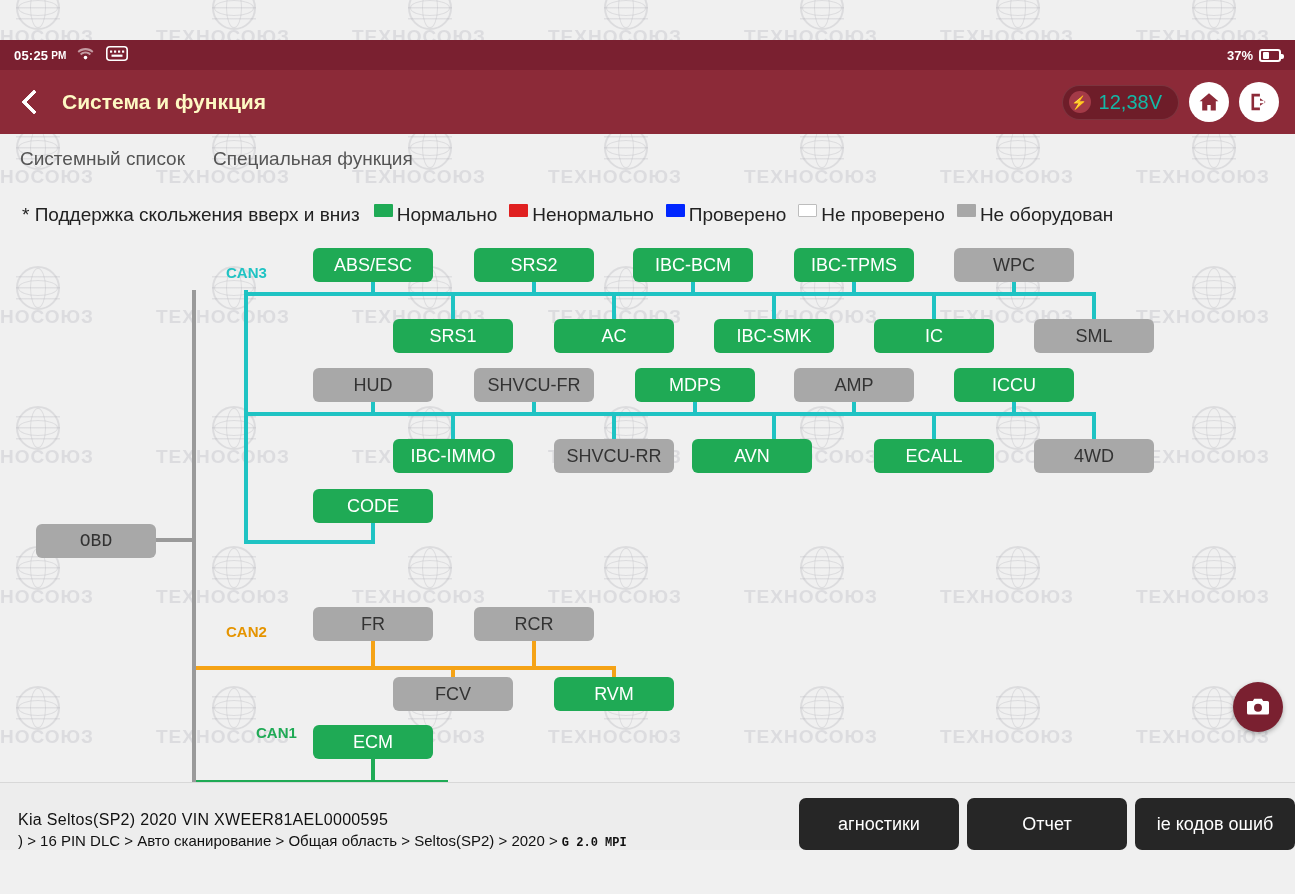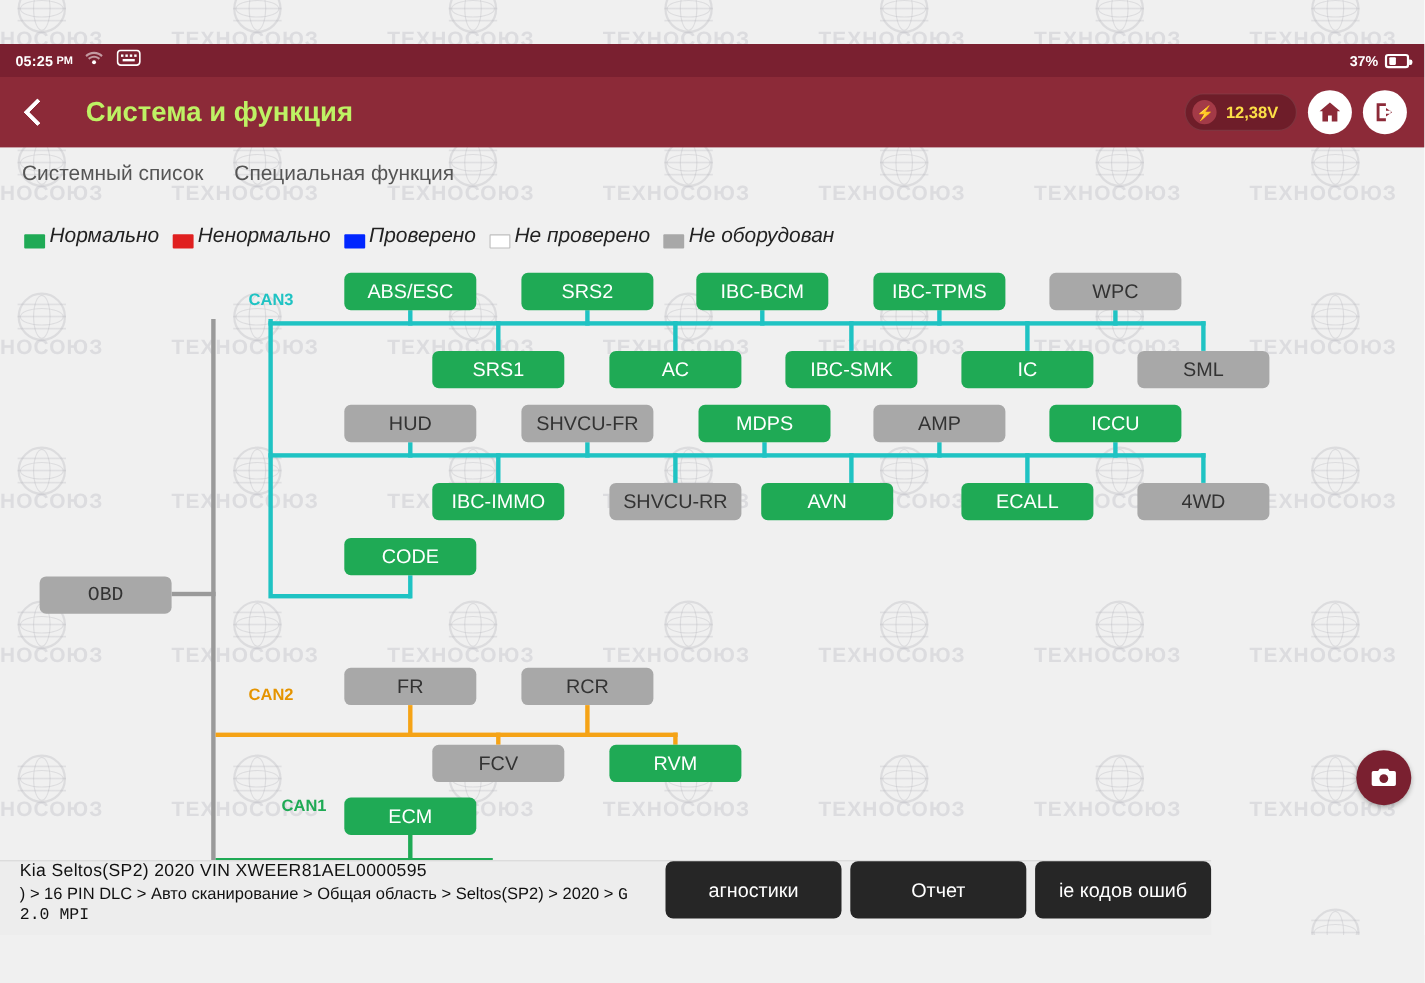--- a/index.html
+++ b/index.html
@@ -95,36 +95,36 @@
     flex: none;
   }
   .back-chevron::before {
     content:""; position:absolute; left:9px; top:6px;
     width:14px; height:14px;
     border-left:4px solid #fff; border-bottom:4px solid #fff;
     transform: rotate(45deg);
     border-radius: 1px;
   }
   .header-title {
-    color:#bef264; font-size: 25px; font-weight: 700;
-    margin-left: 32px;
+    color:#fef9c3; font-size: 21px; font-weight: 700;
+    margin-left: 16px;
   }
   .header-right { margin-left:auto; display:flex; align-items:center; gap:10px;}
   .volt-pill {
     display:flex; align-items:center; gap:8px;
     background:#6e1d29; border-radius:20px;
     padding: 5px 16px 5px 6px;
     border: 1px solid rgba(255,255,255,0.10);
   }
   .volt-bolt {
     width:22px;height:22px;border-radius:50%;
     background:#a33a47; display:flex;align-items:center;justify-content:center;
     font-size:13px;color:#fff;
   }
-  .volt-val { color:#fde047; font-size:15px; font-weight:700; }
+  .volt-val { color:#14b8a6; font-size:20px; font-weight:400; }
   .circ-btn {
     width:40px;height:40px;border-radius:50%;background:#fff;
     display:flex;align-items:center;justify-content:center;
     cursor:pointer;
   }
   .circ-btn svg { display:block; }
 
   
   .tabbar {
     position:absolute; top:134px; left:0; width:1295px; height:50px;
@@ -141,21 +141,21 @@
     box-shadow: 0 1px 2px rgba(0,0,0,0.25);
   }
 
   
   .legend {
     position:absolute; top:196px; left:0; width:1295px; height:38px;
     display:flex; align-items:center; gap:0px; padding-left:22px;
     font-size:19px; color:#222; z-index:4; white-space:nowrap;
   }
   .legend-note { margin-right:14px; }
-  .legend-item { display:flex; align-items:flex-end; margin-right: 12px; font-style: italic; }
+  .legend-item { display:flex; align-items:flex-start; margin-right: 12px; }
   .legend-swatch {
     width:19px; height:13px; margin-right:4px; flex:none;
     border-radius:1px;
   }
   .legend-swatch.outlined { border:1px solid #bdbdbd; background:#fff; }
 
   
   .diagram {
     position:absolute; top:234px; left:8px;
     width:1279px; height:548px;
@@ -187,31 +187,31 @@
     position:absolute; right:12px; top:682px;
     width:50px; height:50px; border-radius:50%;
     background:#7a2030;
     display:flex; align-items:center; justify-content:center;
     cursor:pointer; z-index:9;
     box-shadow: 0 2px 5px rgba(0,0,0,0.3);
   }
 
   
   .bottombar {
-    position:absolute; left:0; top:782px; width:1101px; height:68px;
+    position:absolute; left:0; top:782px; width:1295px; height:68px;
     background:#ededed;
     border-top:1px solid #d8d8d8;
     z-index:8;
-    display:flex; align-items:flex-start;
+    display:flex; align-items:flex-end;
   }
   .vehinfo { padding-left:18px; }
   .vehinfo .line1 { font-size:16px; color:#111; letter-spacing:0.3px; margin-bottom:3px;}
   .vehinfo .line2 { font-size:15px; color:#111; }
   .vehinfo .line2 .mono {
-    font-family:"Liberation Mono", monospace; font-weight:400; font-size:15px;
+    font-family:"Liberation Mono", monospace; font-weight:700; font-size:12px;
   }
   .btn-row { margin-left:auto; display:flex; gap:8px; padding-right:0px; }
   .dark-btn {
     background:#262626; color:#fff; font-size:18px;
     border-radius:7px; height:52px; min-width:160px;
     display:flex;align-items:center;justify-content:center;
     padding:0 20px; cursor:pointer; white-space:nowrap; overflow:hidden;
   }
 
   .bottom-strip {
@@ -429,20 +429,21 @@
       </div>
     </div>
   </div>
 
   <div class="tabbar">
     <div class="tab">Системный список</div>
     <div class="tab">Специальная функция</div>
   </div>
 
   <div class="legend">
+    <span class="legend-note">* Поддержка скольжения вверх и вниз</span>
 
     <span class="legend-item">
       <span class="legend-swatch" style="background:#1faa55"></span>
       <span>Нормально</span>
     </span>
 
     <span class="legend-item">
       <span class="legend-swatch" style="background:#e02020"></span>
       <span>Ненормально</span>
     </span>

